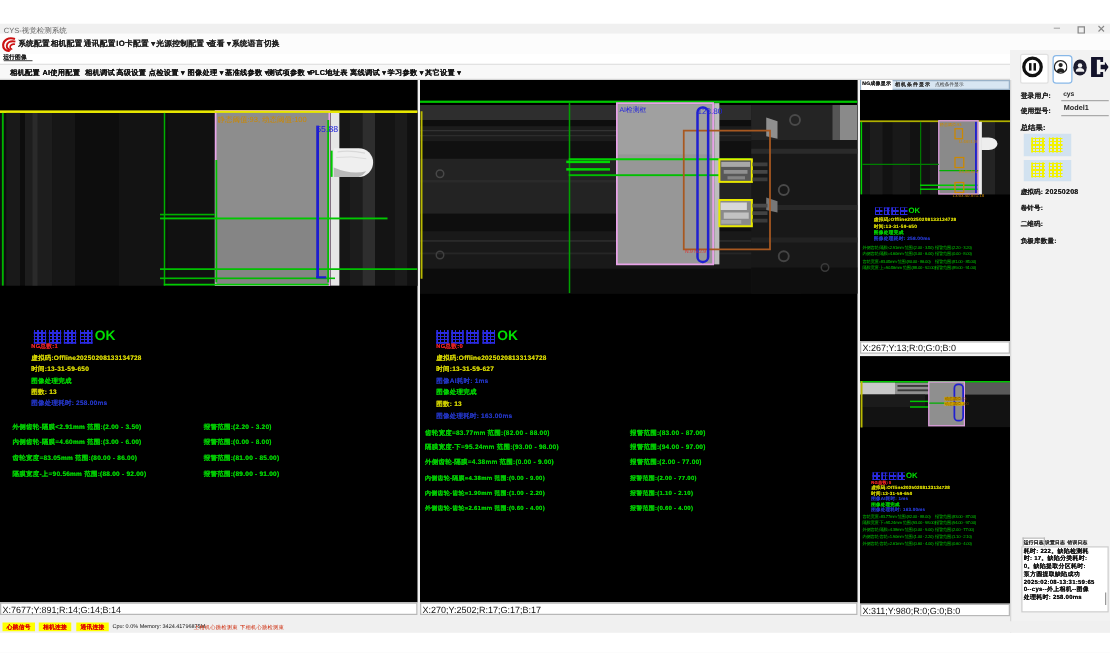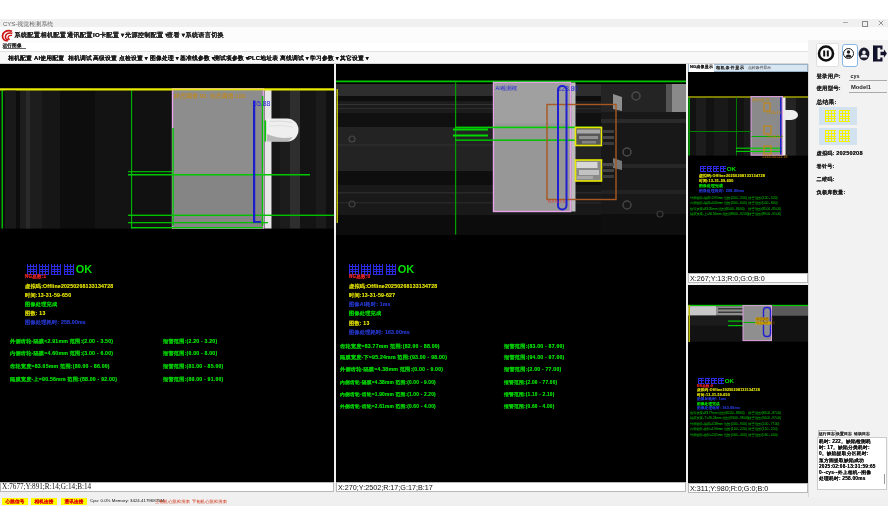--- a/index.html
+++ b/index.html
@@ -114,21 +114,21 @@
 <div class="ab" style="left:883.5px;top:474px;width:1.5px;height:10px;background:#999;"></div>
 <div class="ab cjk" style="left:10px;top:337.5px;font-size:5.2px;color:#00cc00;white-space:nowrap;">外侧齿轮-隔膜&lt;2.91mm 范围:(2.00 - 3.50)</div>
 <div class="ab cjk" style="left:163px;top:337.5px;font-size:5.2px;color:#00cc00;white-space:nowrap;">报警范围:(2.20 - 3.20)</div>
 <div class="ab cjk" style="left:10px;top:350.2px;font-size:5.2px;color:#00cc00;white-space:nowrap;">内侧齿轮-隔膜=4.60mm 范围:(3.00 - 6.00)</div>
 <div class="ab cjk" style="left:163px;top:350.2px;font-size:5.2px;color:#00cc00;white-space:nowrap;">报警范围:(0.00 - 8.00)</div>
 <div class="ab cjk" style="left:10px;top:362.9px;font-size:5.2px;color:#00cc00;white-space:nowrap;">齿轮宽度=83.05mm 范围:(80.00 - 86.00)</div>
 <div class="ab cjk" style="left:163px;top:362.9px;font-size:5.2px;color:#00cc00;white-space:nowrap;">报警范围:(81.00 - 85.00)</div>
 <div class="ab cjk" style="left:10px;top:375.6px;font-size:5.2px;color:#00cc00;white-space:nowrap;">隔膜宽度-上=90.56mm 范围:(88.00 - 92.00)</div>
 <div class="ab cjk" style="left:163px;top:375.6px;font-size:5.2px;color:#00cc00;white-space:nowrap;">报警范围:(89.00 - 91.00)</div>
 <div class="ab" style="left:0;top:482px;width:334px;height:9.5px;background:#fff;border:1px solid #b8b8b8;box-sizing:border-box;"></div>
-<div class="ab" style="left:2px;top:482.6px;font-size:7.2px;color:#111;font-family:Liberation Serif, serif;">X:7677;Y:891;R:14;G:14;B:14</div>
+<div class="ab" style="left:2px;top:482.6px;font-size:7.2px;color:#111;">X:7677;Y:891;R:14;G:14;B:14</div>
 
 <div class="ab" style="left:336px;top:63.5px;width:350px;height:418.5px;background:#000;"></div>
 <svg class="ab" style="left:336px;top:63.5px;" width="350" height="171" viewBox="0 0 350 171">
  <rect width="350" height="171" fill="#000"></rect>
 
  <rect x="0" y="20" width="305" height="151" fill="#141414"></rect>
  <rect x="0" y="20" width="305" height="12" fill="#2e2e2e"></rect>
  <rect x="0" y="32" width="305" height="5" fill="#0e0e0e"></rect>
  <rect x="0" y="37" width="305" height="12" fill="#1c1c1c"></rect>
  <rect x="0" y="40" width="305" height="1" fill="#333"></rect>

